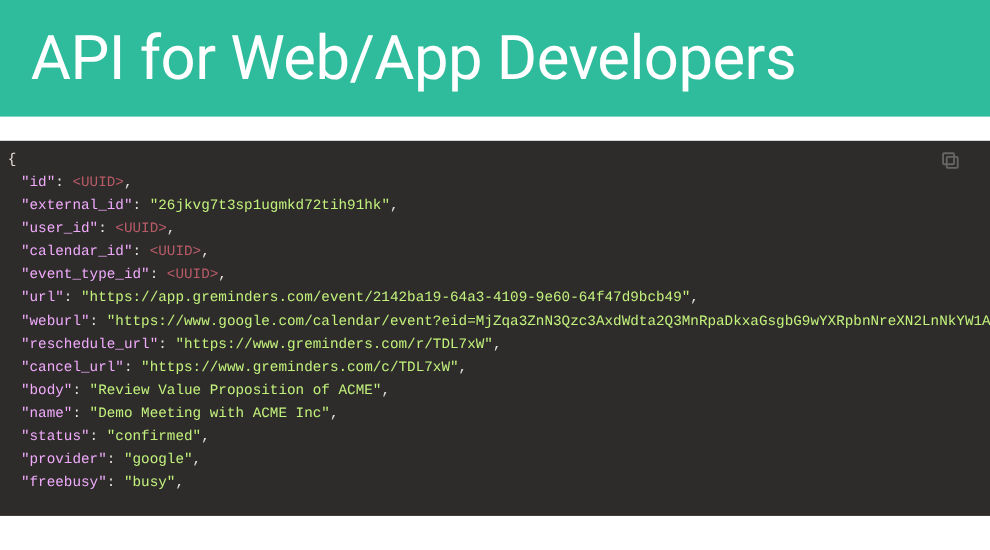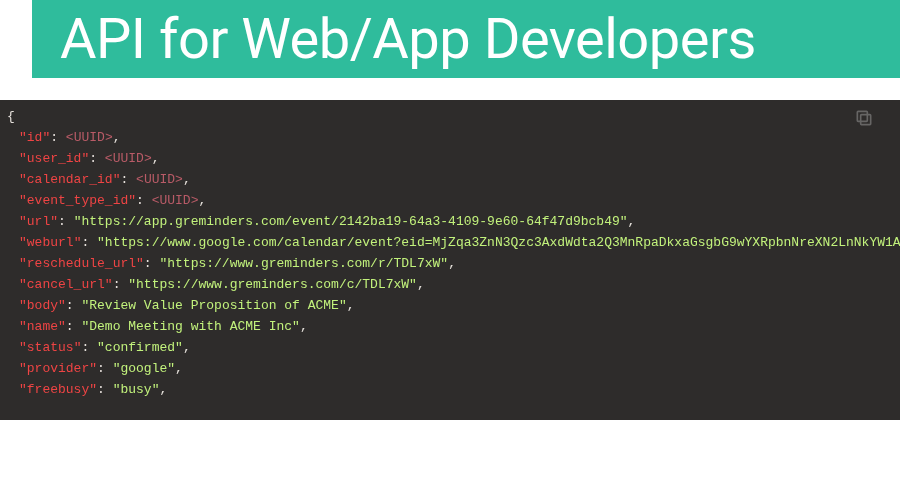--- a/index.html
+++ b/index.html
@@ -5,23 +5,22 @@
     * { margin: 0; padding: 0; box-sizing: border-box; }
     body {
       width: 900px;
       height: 500px;
       background: #fff;
       font-family: -apple-system, BlinkMacSystemFont, 'Segoe UI', Roboto, sans-serif;
       overflow: hidden;
     }
     .header {
       background: #2fbc9c;
-      padding: 6px 28px;
+      padding: 20px 28px;
       color: #fff;
-      margin-left: 32px;
     }
     .header h1 {
       font-size: 56px;
       font-weight: 400;
       letter-spacing: -0.5px;
     }
     .code-wrap {
       position: relative;
       background: #2e2c2b;
       margin-top: 22px;
@@ -37,21 +36,21 @@
       right: 26px;
       width: 20px;
       height: 20px;
       cursor: pointer;
       opacity: 0.45;
     }
     .copy-btn svg { display: block; }
     .row { white-space: nowrap; }
     .indent { padding-left: 12px; }
     .brace { color: #e6e1dc; }
-    .key { color: #ef4444; text-align: center; }
+    .key { color: #f0abfc; text-align: center; }
     .key::before { content: '"'; }
     .key::after { content: '"'; }
     .colon { color: #e6e1dc; }
     .str { color: #c2f27c; }
     .str::before { content: '"'; }
     .str::after { content: '"'; }
     .uuid { color: #b95b67; }
     .uuid::before { content: '<'; }
     .uuid::after { content: '>'; }
     .comma { color: #e6e1dc; }
@@ -69,20 +68,21 @@
     <svg viewBox="0 0 24 24" width="20" height="20" fill="none" stroke="#aaa" stroke-width="2">
       <rect x="8" y="8" width="12" height="12" rx="1"></rect>
       <rect x="4" y="4" width="12" height="12" rx="1"></rect>
     </svg>
   </div>
 
   <div class="row"><span class="brace">{</span></div>
 
   <div class="row indent"><span class="key">id</span><span class="colon">: </span><span class="uuid">UUID</span><span class="comma">,</span></div>
 
+  <div class="row indent"><span class="key">external_id</span><span class="colon">: </span><span class="str">26jkvg7t3sp1ugmkd72tih91hk</span><span class="comma">,</span></div>
 
   <div class="row indent"><span class="key">user_id</span><span class="colon">: </span><span class="uuid">UUID</span><span class="comma">,</span></div>
 
   <div class="row indent"><span class="key">calendar_id</span><span class="colon">: </span><span class="uuid">UUID</span><span class="comma">,</span></div>
 
   <div class="row indent"><span class="key">event_type_id</span><span class="colon">: </span><span class="uuid">UUID</span><span class="comma">,</span></div>
 
   <div class="row indent"><span class="key">url</span><span class="colon">: </span><span class="str">https://app.greminders.com/event/2142ba19-64a3-4109-9e60-64f47d9bcb49</span><span class="comma">,</span></div>
 
   <div class="row indent"><span class="key">weburl</span><span class="colon">: </span><span class="str">https://www.google.com/calendar/event?eid=MjZqa3ZnN3Qzc3AxdWdta2Q3MnRpaDkxaGsgbG9wYXRpbnNreXN2LnNkYW1AbQ</span></div>

